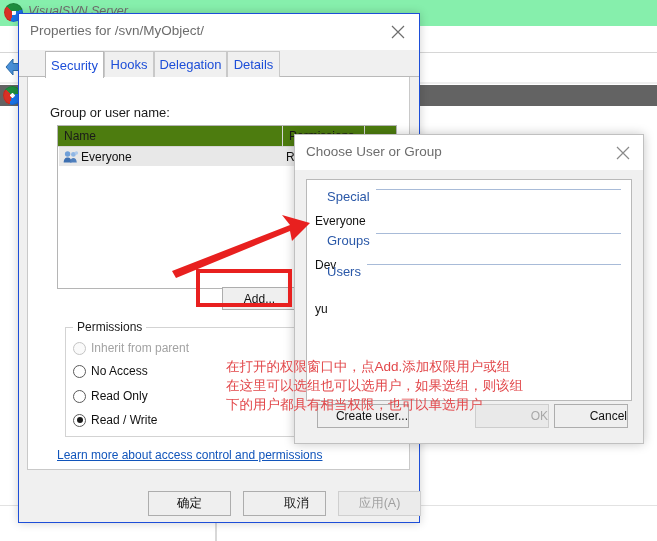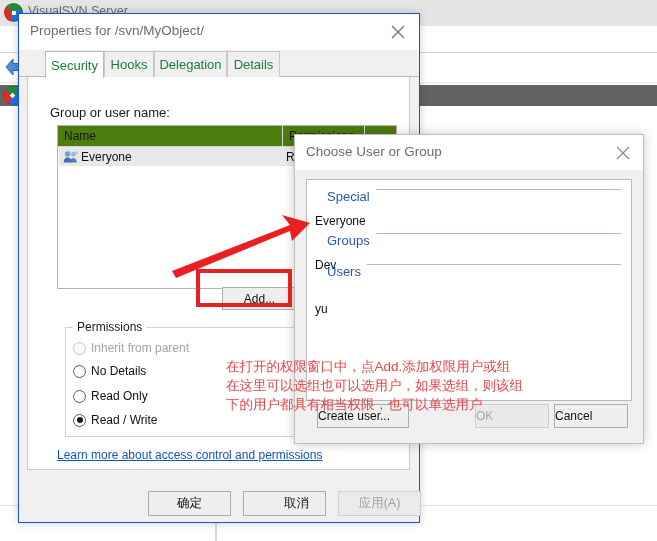--- a/index.html
+++ b/index.html
@@ -12,21 +12,22 @@
   }
   #root { position: relative; width: 657px; height: 541px; }
 
   
   .bg-window {
     position: absolute; left: 0; top: 0; width: 657px; height: 541px;
     background: #ffffff;
   }
   .bg-titlebar {
     position: absolute; left: 0; top: 0; width: 657px; height: 26px;
-    background: #e5e5e5;
+    background: #86efac;
+    font-style: italic;
   }
   .bg-title-text {
     position: absolute; left: 28px; top: 4px;
     font-size: 12.5px; color: #6e6e6e;
     white-space: nowrap;
   }
   .bg-app-icon {
     position: absolute; left: 4px; top: 3px; width: 19px; height: 19px;
     border-radius: 50%;
     background:
@@ -97,21 +98,21 @@
   .tabstrip {
     position: absolute; left: 0; top: 36px; width: 100%; height: 27px;
     background: #f0f0f0;
   }
   .tabstrip-underline {
     position: absolute; left: 0; top: 62px; width: 100%; height: 1px; background: #b9b9b9;
   }
   .tab {
     position: absolute; top: 37px; height: 26px;
     display: flex; align-items: center; justify-content: center;
-    font-size: 13px; color: #15803d;
+    font-size: 13px; color: #1d4ed8;
     background: #f0f0f0;
     border: 1px solid #c9c9c9; border-bottom: none;
     box-sizing: border-box;
     cursor: default;
   }
   .tab.active { background: #ffffff; border-color: #b9b9b9; z-index: 3; height: 27px; }
 
   .props-body {
     position: absolute; left: 8px; top: 63px; width: 383px; height: 393px;
     background: #ffffff;
@@ -244,21 +245,21 @@
   }
   .cl-item {
     position: absolute; left: 0; width: 100%; height: 19px;
     display: flex; align-items: center; cursor: default;
   }
   .cl-item-text { font-size: 12px; color: #111; margin-left: 8px; }
 
   .choose-btn {
     position: absolute; top: 269px; height: 24px;
     background: #efefef; border: 1px solid #adadad; box-sizing: border-box;
-    display: flex; align-items: center; justify-content: flex-start;
+    display: flex; align-items: center; justify-content: flex-end;
     font-size: 12px; color: #111; cursor: default;
   }
   .choose-btn.disabled { color: #a8a8a8; background: #e9e9e9; border-color: #cdcdcd; }
 
   
   .anno-box {
     position: absolute; left: 196px; top: 269px; width: 96px; height: 38px;
     border: 4px solid #e8201f; box-sizing: border-box; pointer-events: none;
   }
   .anno-arrow { position: absolute; left: 170px; top: 205px; width: 150px; height: 80px; pointer-events: none; }
@@ -359,21 +360,21 @@
 
     <div class="perm-group"></div>
     <div class="perm-legend">Permissions</div>
 
     <div class="radio-row" style="top:327px;">
       <span class="radio disabled"></span>
       <span class="radio-label disabled">Inherit from parent</span>
     </div>
     <div class="radio-row" style="top:350px;">
       <span class="radio"></span>
-      <span class="radio-label">No Details</span>
+      <span class="radio-label">No Access</span>
     </div>
     <div class="radio-row" style="top:375px;">
       <span class="radio"></span>
       <span class="radio-label">Read Only</span>
     </div>
     <div class="radio-row" style="top:399px;">
       <span class="radio checked"></span>
       <span class="radio-label">Read / Write</span>
     </div>
 

